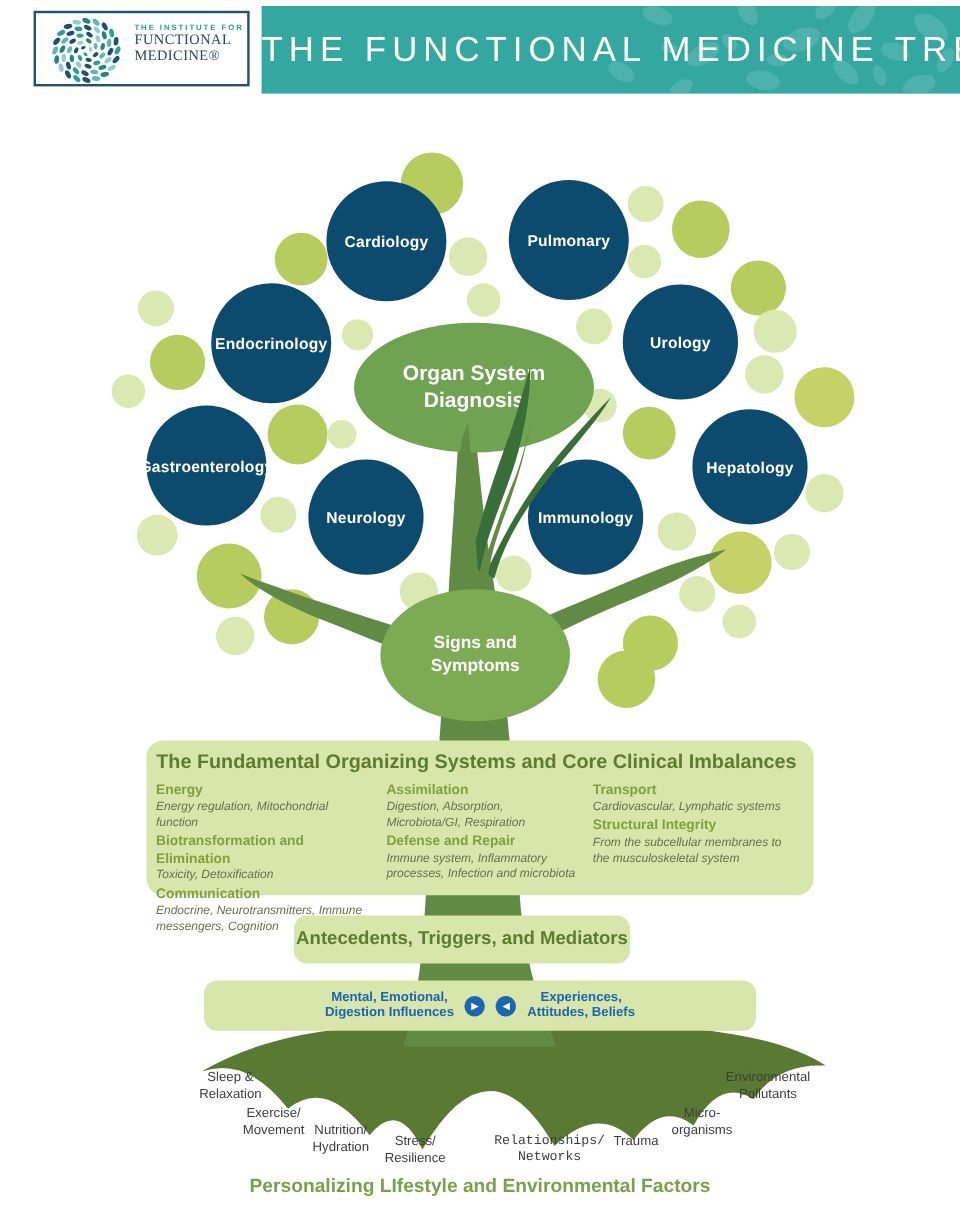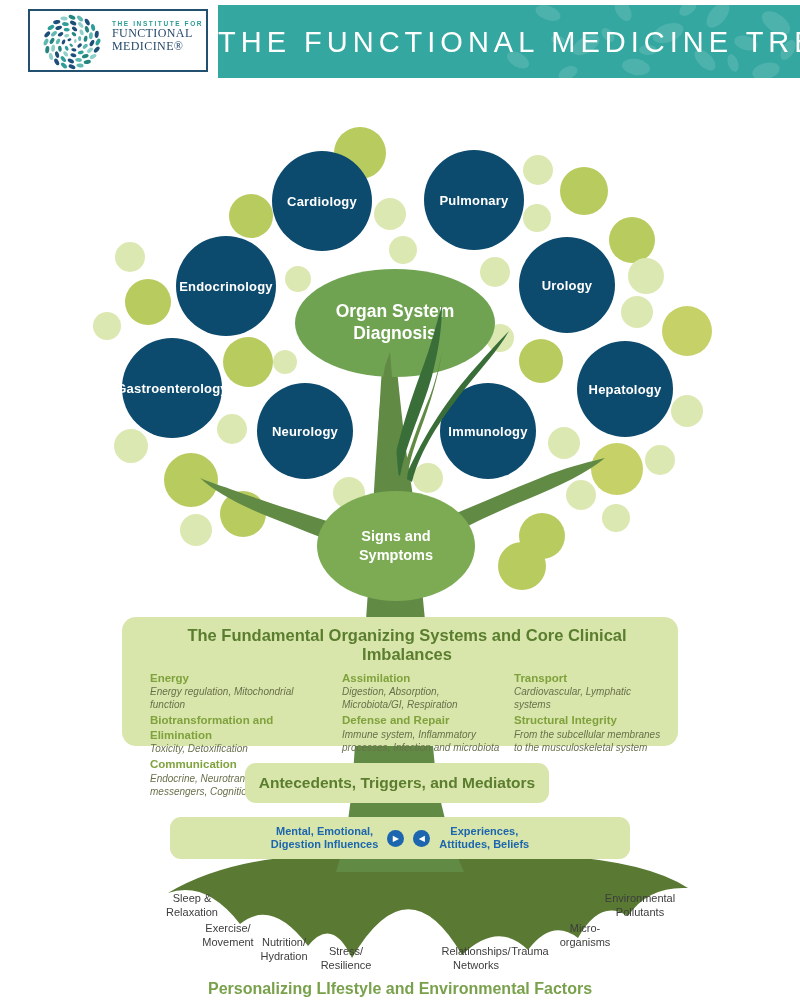--- a/index.html
+++ b/index.html
@@ -31,29 +31,29 @@
                align-items:center;justify-content:center;text-align:center;color:#fff;font-weight:bold;}
   #organ-ellipse{left:295px;top:269px;width:200px;height:108px;background:#6fa352;font-size:17.5px;line-height:1.25;}
   #signs-ellipse{left:317px;top:491px;width:158px;height:110px;background:#7cab53;font-size:14.5px;line-height:1.3;}
 
   
   #tree-svg{left:0;top:0;z-index:2;}
   #fork-svg{left:0;top:0;z-index:5;pointer-events:none;}
 
   
   .green-box{background:#d8e5ab;border-radius:14px;z-index:6;box-sizing:border-box;}
-  #imbalances-box{left:122px;top:617px;width:556px;height:129px;padding:9px 14px 6px 28px;}
+  #imbalances-box{left:122px;top:617px;width:556px;height:129px;padding:9px 14px 6px 8px;}
   #imbalances-title{text-align:center;color:#5a7d2e;font-weight:bold;font-size:16.5px;margin-bottom:5px;}
   #imbalances-cols{display:flex;gap:14px;}
   .imb-col{flex:1;}
   .imb-col.c1{flex:0 0 158px;}
   .imb-col.c2{flex:0 0 178px;}
   .imb-heading{color:#7fa23c;font-size:11.5px;font-weight:bold;margin-top:2px;line-height:1.25;}
   .imb-detail{color:#68714b;font-size:10px;font-style:italic;line-height:1.3;}
-  #antecedents-box{left:245px;top:763px;width:304px;height:40px;display:flex;
+  #antecedents-box{left:245px;top:763px;width:280px;height:40px;display:flex;
                    align-items:center;justify-content:center;border-radius:11px;}
   #antecedents-label{color:#5a7d2e;font-weight:bold;font-size:15.5px;}
   #genetic-box{left:170px;top:817px;width:460px;height:42px;display:flex;align-items:center;
                justify-content:center;gap:9px;border-radius:11px;}
   .genetic-side{color:#1b66ae;font-weight:bold;font-size:11px;line-height:1.2;text-align:center;}
   #genetic-center{color:#1b66ae;font-weight:bold;font-size:17.5px;white-space:nowrap;}
   .arrow-chip{width:17px;height:17px;border-radius:50%;background:#1b66ae;color:#fff;
               display:flex;align-items:center;justify-content:center;font-size:8px;flex:0 0 17px;}
 
   
@@ -353,21 +353,21 @@
     <div>Movement</div>
   </div>
 <div class="abs root-label" style="left: 284px; top: 935px;">
     <div>Nutrition/</div>
     <div>Hydration</div>
   </div>
 <div class="abs root-label" style="left: 346px; top: 944px;">
     <div>Stress/</div>
     <div>Resilience</div>
   </div>
-<div class="abs root-label" style="left: 476px; top: 944px;">
+<div class="abs root-label" style="left: 458px; top: 944px; font-family: Liberation Mono, monospace;">
     <div>Relationships/</div>
     <div>Networks</div>
   </div>
 <div class="abs root-label" style="left: 530px; top: 944px;">
     <div>Trauma</div>
   </div>
 <div class="abs root-label" style="left: 585px; top: 921px;">
     <div>Micro-</div>
     <div>organisms</div>
   </div>

